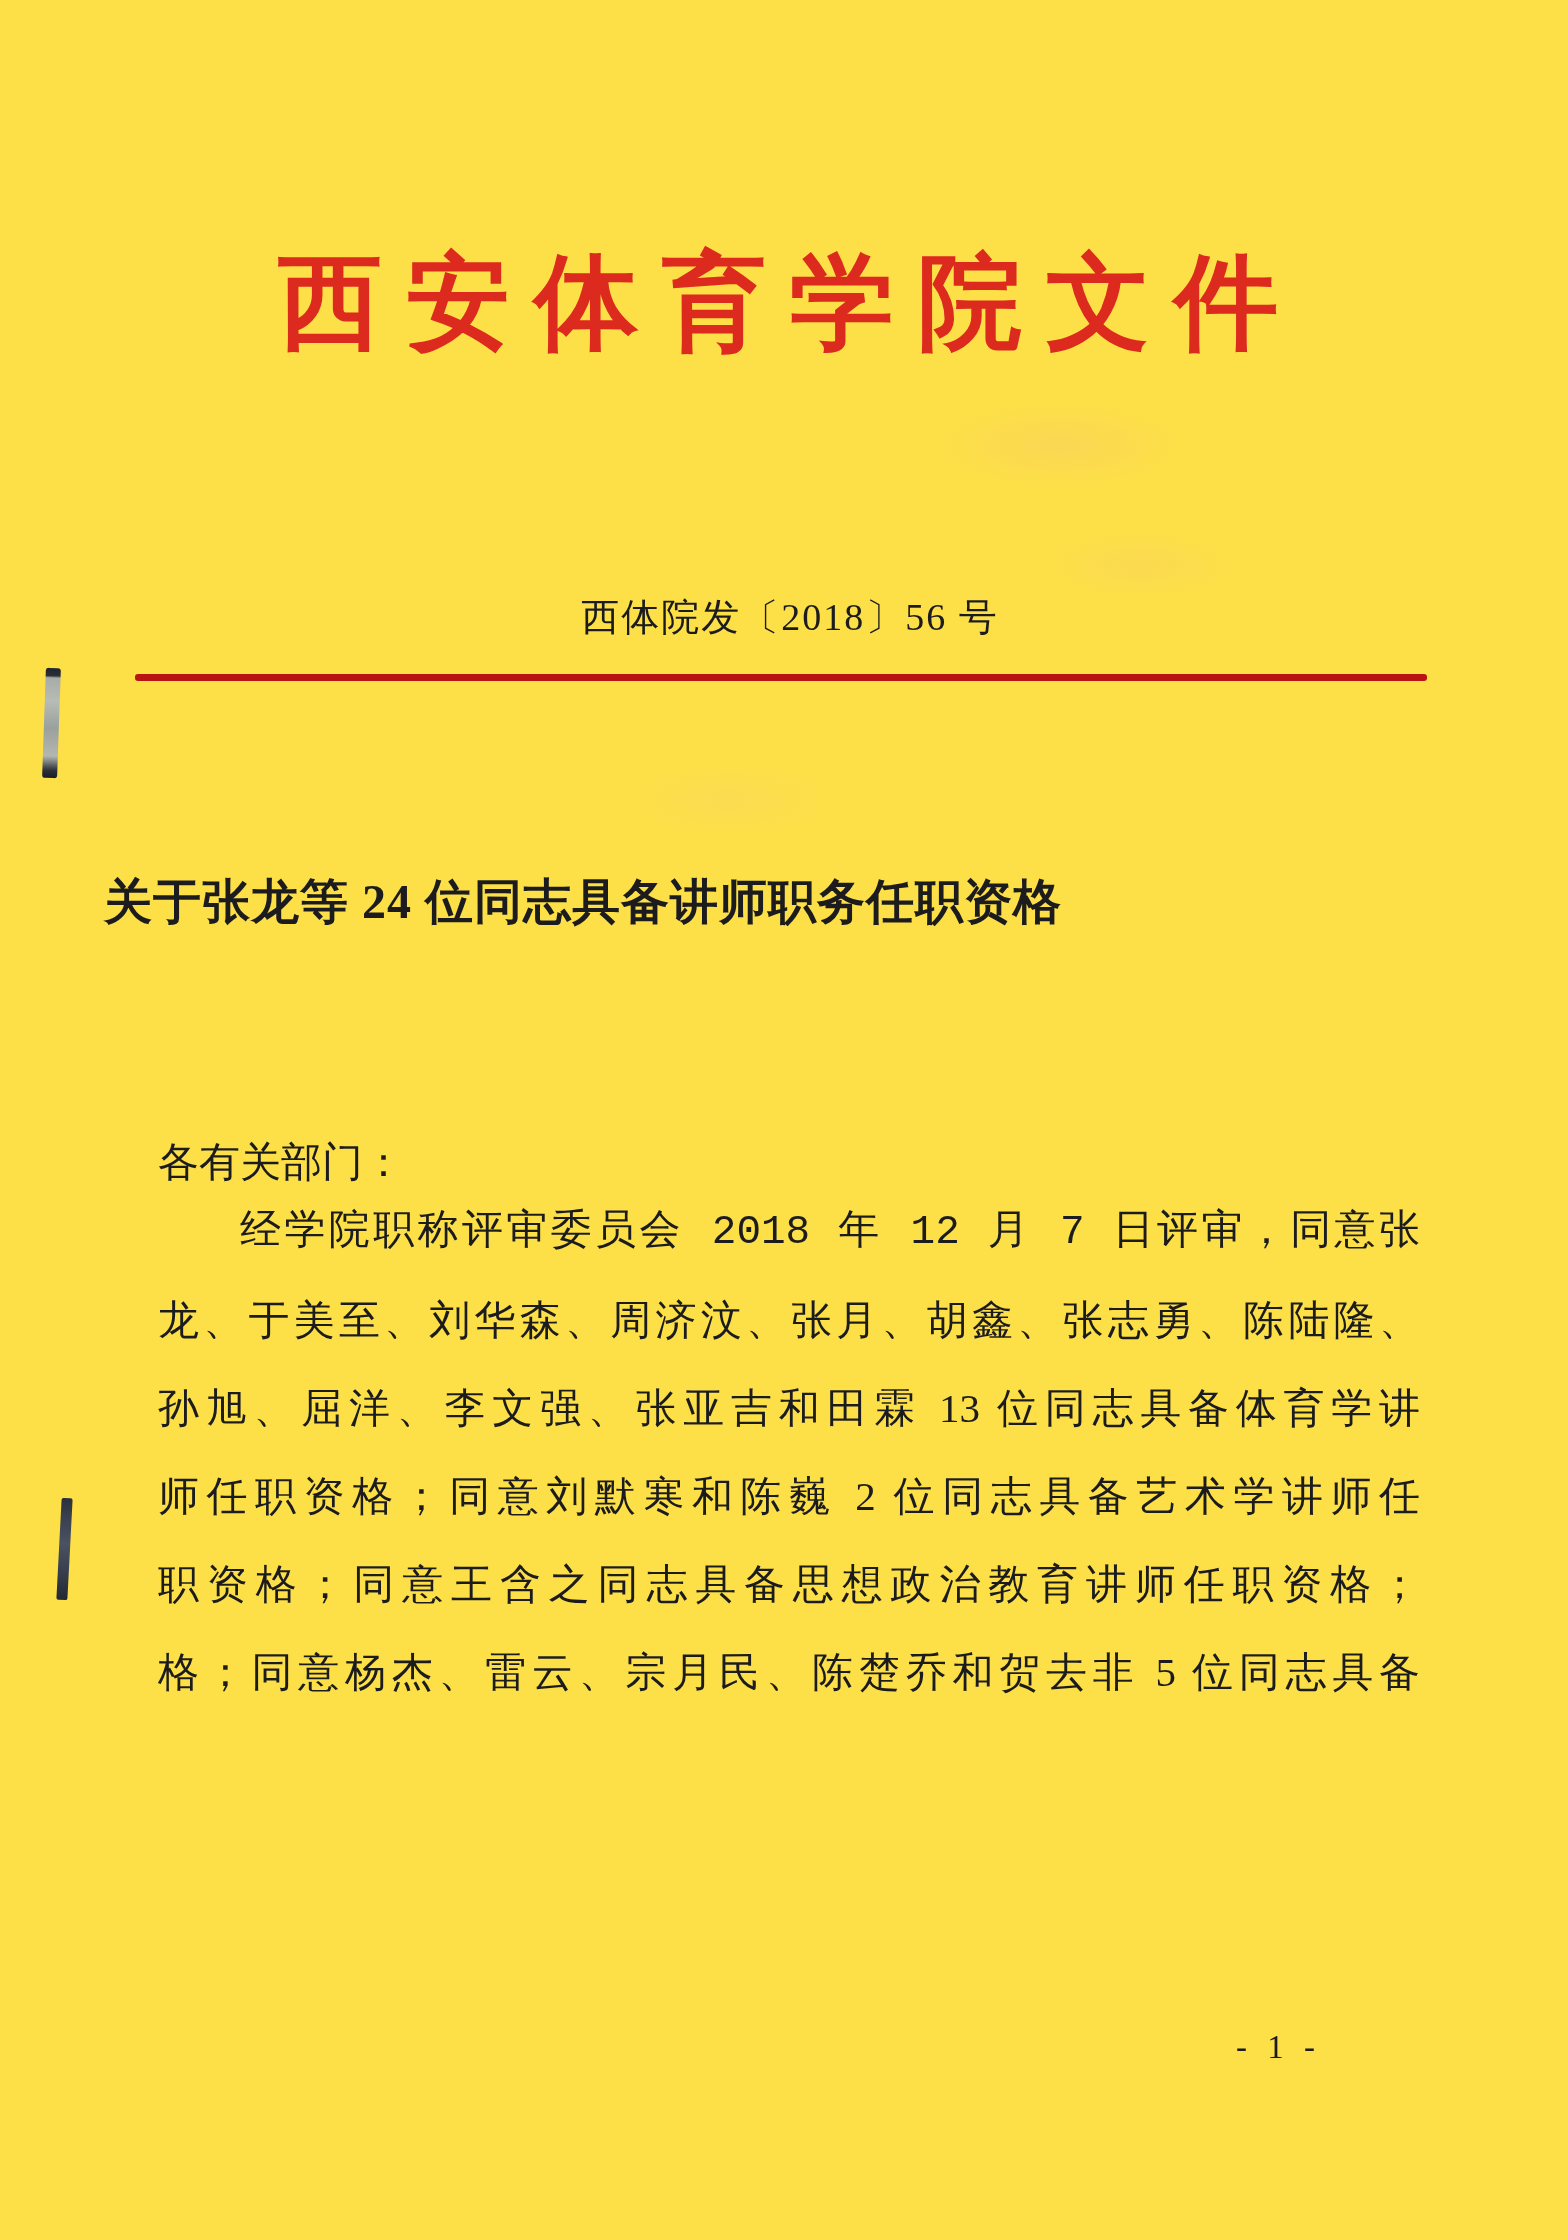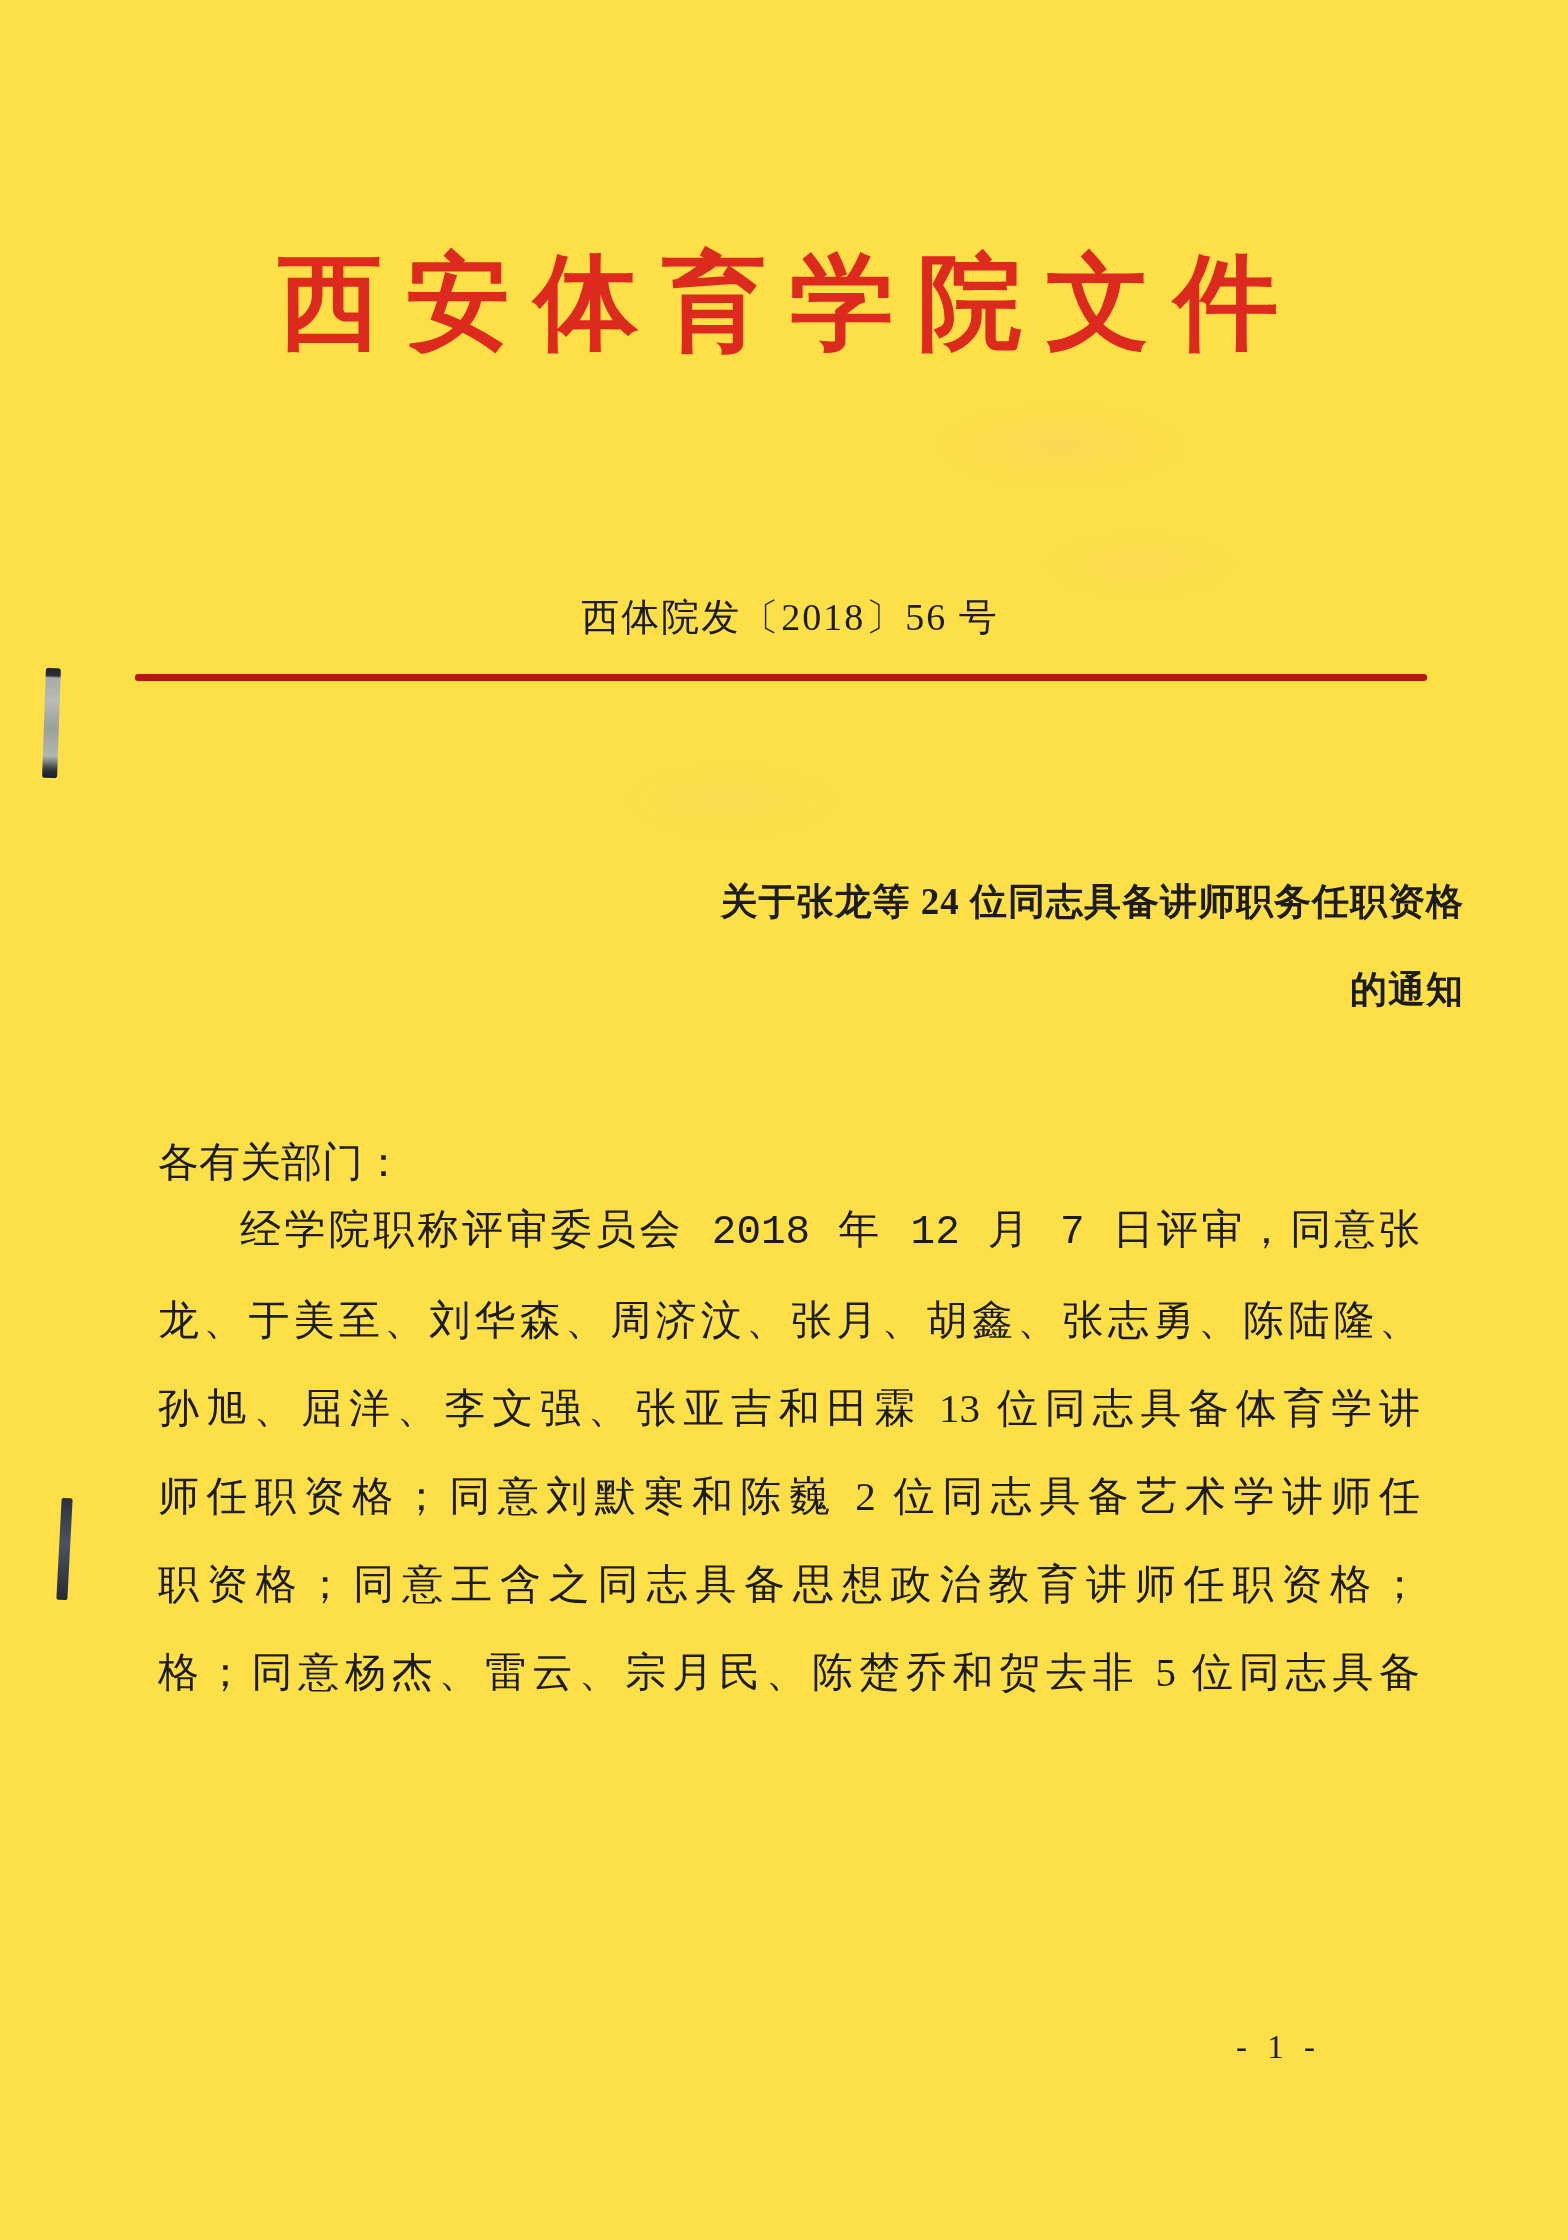--- a/index.html
+++ b/index.html
@@ -66,23 +66,23 @@
     height: 7px;
     border-radius: 3px;
   }
 
   
   .doc-title {
     position: absolute;
     top: 858px;
     left: 104px;
     width: 1360px;
-    text-align: right;
+    text-align: left;
     font-weight: bold;
-    font-size: 37px;
+    font-size: 48px;
     line-height: 88px;
     letter-spacing: 1px;
   }
 
   
   .salutation {
     position: absolute;
     top: 1118px;
     left: 158px;
     width: 1262px;
@@ -159,21 +159,20 @@
   <div class="staple two"></div>
 
   <div class="org-title" style="color: rgb(221, 42, 30);">西安体育学院文件</div>
 
   <div class="doc-number">西体院发〔2018〕56 号</div>
 
   <div class="red-rule" style="background: rgb(184, 20, 18);"></div>
 
   <div class="doc-title">
     <div>关于张龙等 24 位同志具备讲师职务任职资格</div>
-    <div>的通知</div>
   </div>
 
   <div class="salutation">各有关部门：</div>
 
   <div class="paragraph">
     <div class="line indent">经学院职称评审委员会 2018 年 12 月 7 日评审，同意张</div>
     <div class="line">龙、于美至、刘华森、周济汶、张月、胡鑫、张志勇、陈陆隆、</div>
     <div class="line">孙旭、屈洋、李文强、张亚吉和田霖 13 位同志具备体育学讲</div>
     <div class="line">师任职资格；同意刘默寒和陈巍 2 位同志具备艺术学讲师任</div>
     <div class="line">职资格；同意王含之同志具备思想政治教育讲师任职资格；</div>

